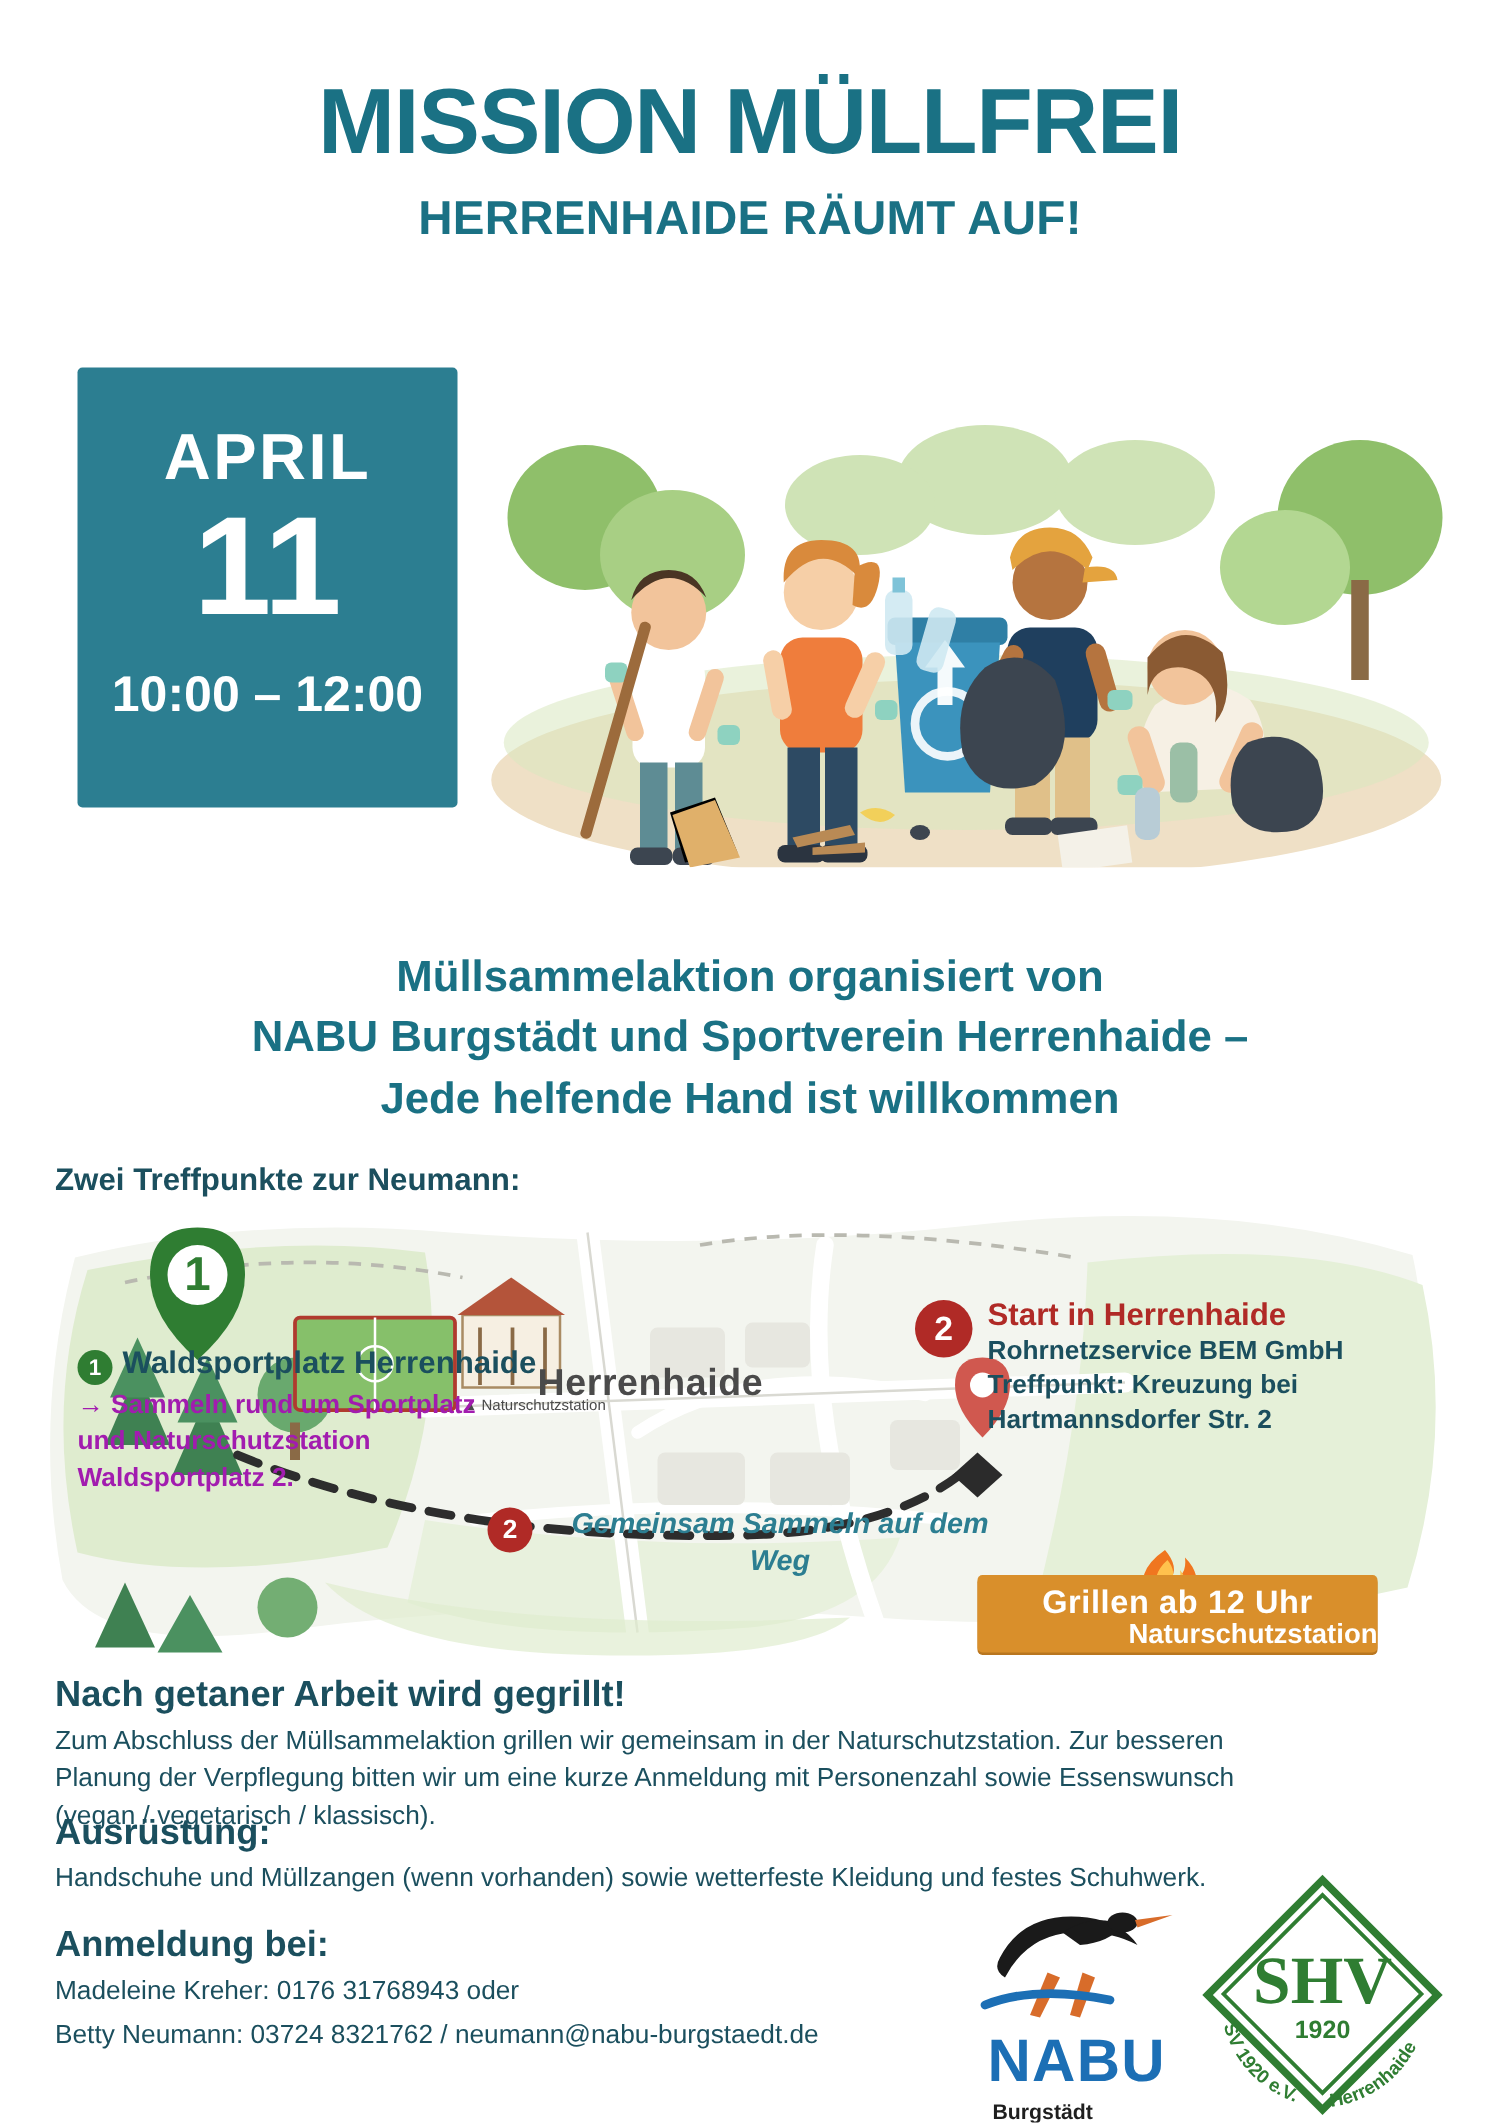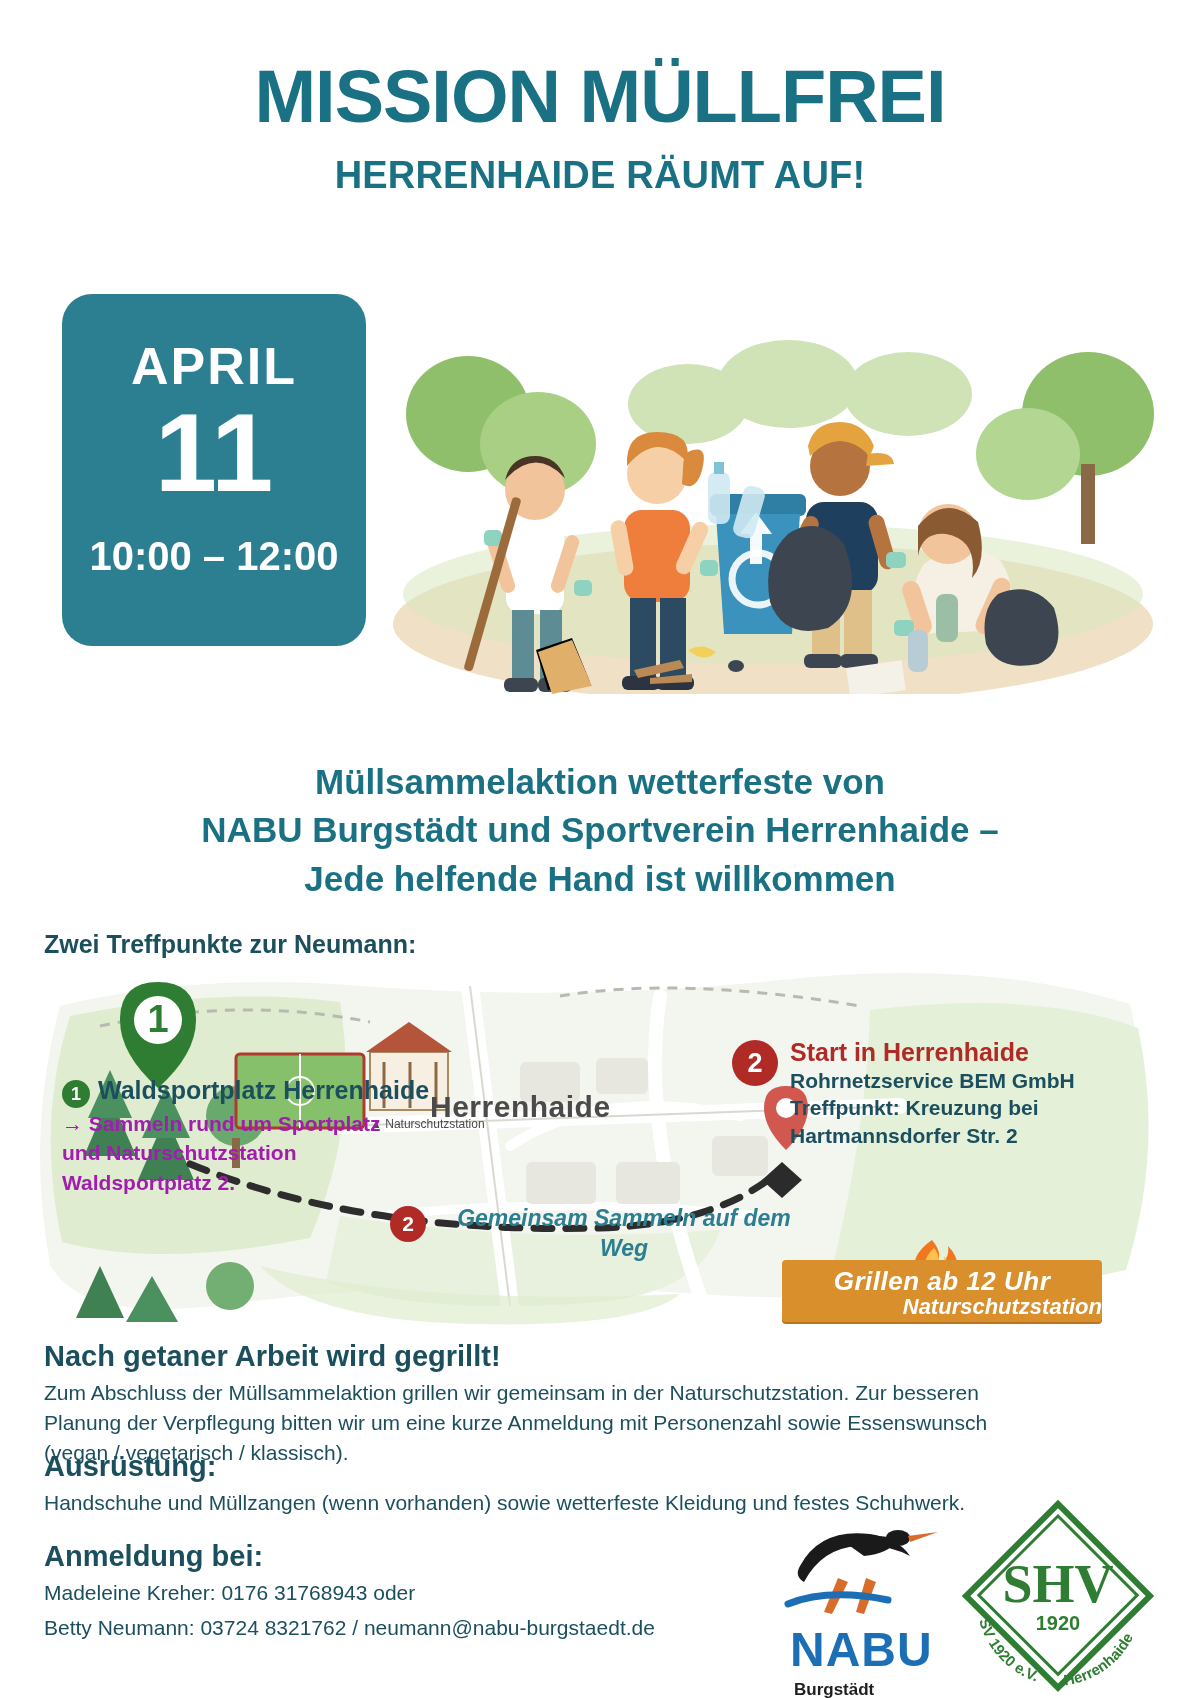--- a/index.html
+++ b/index.html
@@ -32,21 +32,21 @@
     margin-top:18px;
     letter-spacing:0.2px;
   }
 
   
   .date-badge {
     position:absolute;
     left:62px; top:236px;
     width:304px; height:352px;
     background:#2c7e91;
-    border-radius:30px;
+    border-radius:4px;
     color:#fff;
     text-align:center;
     padding-top:42px;
   }
   .date-month { font-size:52px; font-weight:bold; letter-spacing:2px; }
   .date-day { font-size:112px; font-weight:bold; line-height:0.95; margin-top:4px; }
   .date-time { font-size:40px; font-weight:bold; margin-top:28px; }
 
   
   .illus {
@@ -126,21 +126,21 @@
     width:36px;height:36px;border-radius:50%;
     background:#b02a26;color:#fff;font-size:21px;font-weight:bold;
     display:flex;align-items:center;justify-content:center;
   }
   .pt2b .txt {
     margin-left:48px;font-size:23px;font-style:italic;font-weight:bold;color:#2c7e91;line-height:1.3;
   }
 
   
   .grill {
-    position:absolute; left:782px; top:1176px; width:260px; height:95px;font-style:italic;
+    position:absolute; left:782px; top:1176px; width:260px; height:95px;
   }
   .grill .ribbon {
     position:absolute;left:0;top:26px;width:320px;height:62px;
     background:#d98f2b;border-radius:4px;
     box-shadow:0 2px 0 #b9761f;
   }
   .grill .line1 {
     position:absolute;left:0;top:32px;width:320px;text-align:center;
     font-size:26px;font-weight:bold;color:#fff;letter-spacing:0.5px;
   }
@@ -282,21 +282,21 @@
         <path d="M246 376 l46 -10 l4 8 l-46 10z" fill="#b98a55"></path>
         <path d="M262 384 l42 -4 l0 8 l-42 2z" fill="#b98a55"></path>
         <ellipse cx="348" cy="372" rx="8" ry="6" fill="#3c4550"></ellipse>
         <rect x="460" y="370" width="56" height="30" fill="#f4f1e8" transform="rotate(-8 488 385)"></rect>
         <rect x="520" y="336" width="20" height="42" rx="8" fill="#b8ccd6"></rect>
       </g>
     </svg>
   </div>
 
   <div class="organiser">
-    <div>Müllsammelaktion wetterfeste von</div>
+    <div>Müllsammelaktion organisiert von</div>
     <div>NABU Burgstädt und Sportverein Herrenhaide –</div>
     <div>Jede helfende Hand ist willkommen</div>
   </div>
 
   <div class="meet-head">Zwei Treffpunkte zur Neumann:</div>
 
   <div class="map">
     <svg width="1120" height="360" viewBox="0 0 1120 360" xmlns="http://www.w3.org/2000/svg">
 
       <path d="M20 40 q140 -34 300 -20 q220 16 420 -6 q200 -22 350 24 q26 120 -10 250 q-200 56 -420 40 q-260 -18 -470 10 q-150 20 -180 -40 q-24 -130 10 -258z" fill="#f3f5ef"></path>

